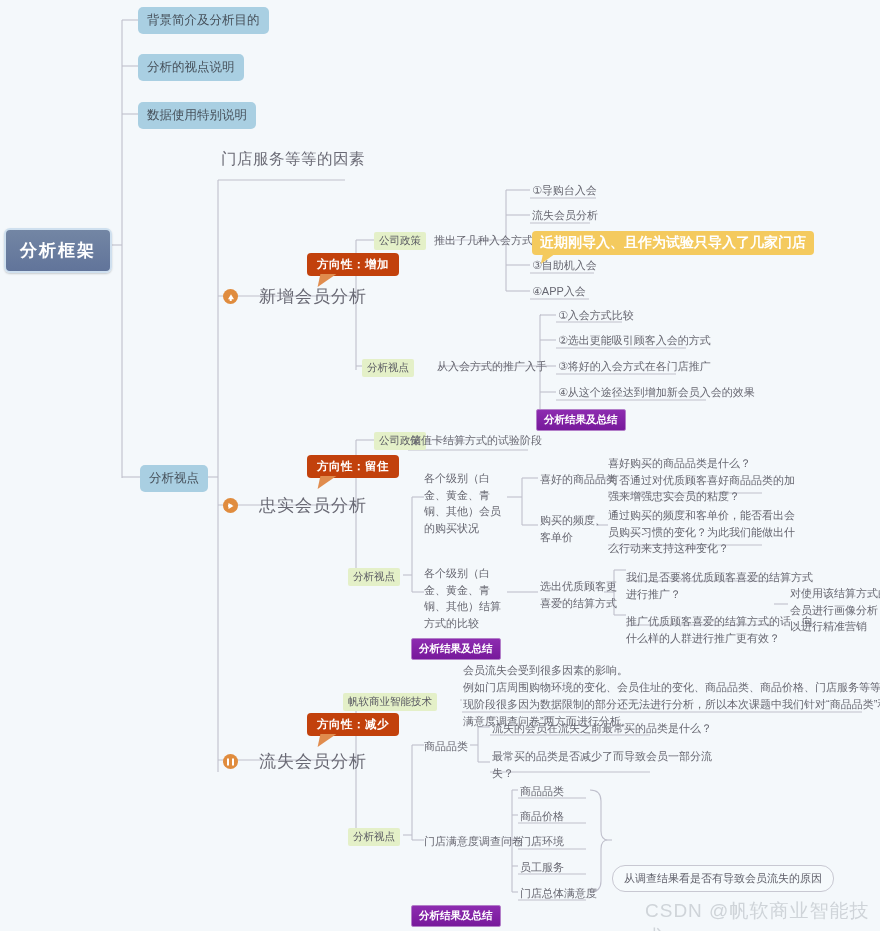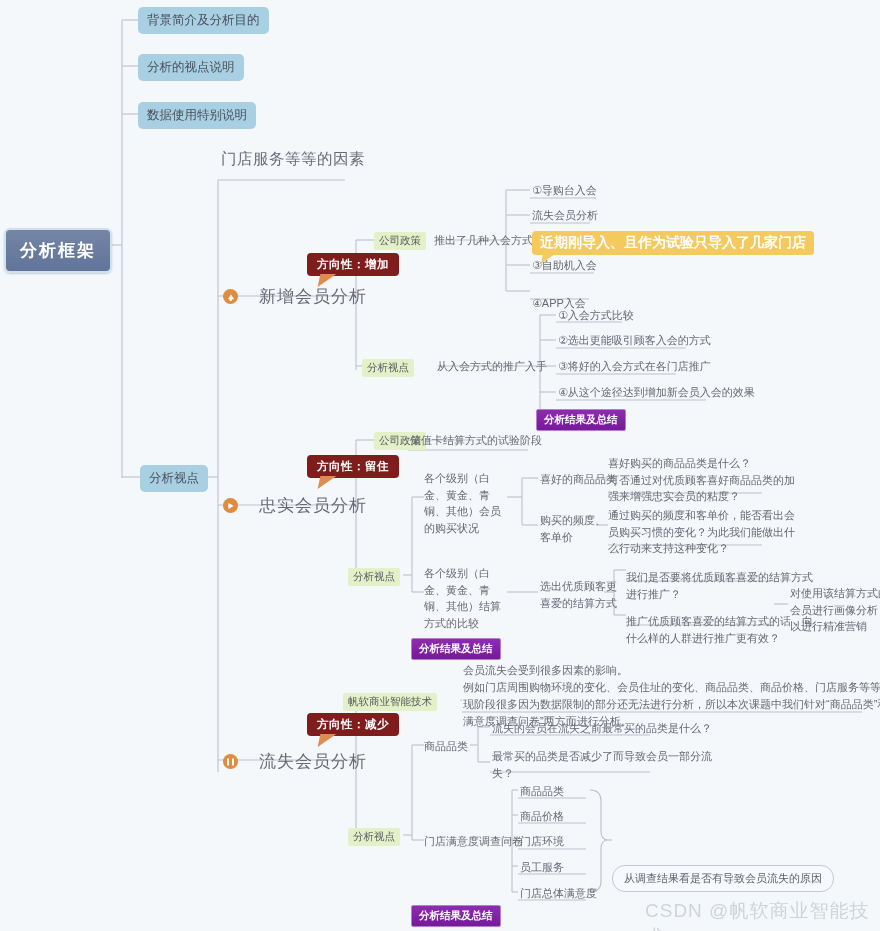--- a/index.html
+++ b/index.html
@@ -98,21 +98,21 @@
     background:linear-gradient(#8d2cb0,#77199b);
     border:1px solid #b37fc9;
     color:#ffffff;
     font-size:10.5px;
     font-weight:bold;
     padding:3px 7px;
     border-radius:2px;
   }
   
   .callout{
-    background:#7f1d1d;
+    background:#c2410c;
     color:#ffffff;
     font-size:11.5px;font-weight:bold;
     padding:4px 10px;
     border-radius:4px;
     letter-spacing:.5px;
   }
   .callout::after{
     content:"";position:absolute;
     left:12px;bottom:-11px;
     width:0;height:0;
@@ -289,21 +289,21 @@
   </div>
   <div class="node callout" style="left:307px;top:253px;">方向性：增加</div>
 
   <div class="node greenlab" style="left:374px;top:232px;">公司政策</div>
   <div class="node txt" style="left:434px;top:233px;">推出了几种入会方式</div>
 
   <div class="node txt" style="left:532px;top:183px;">①导购台入会</div>
   <div class="node txt" style="left:532px;top:208px;">流失会员分析</div>
   <div class="node callout-y" style="left:532px;top:231px;">近期刚导入、且作为试验只导入了几家门店</div>
   <div class="node txt" style="left:532px;top:258px;">③自助机入会</div>
-  <div class="node txt" style="left:532px;top:284px;margin-top:12px;">④APP入会</div>
+  <div class="node txt" style="left:532px;top:284px;">④APP入会</div>
 
   <div class="node greenlab" style="left:362px;top:359px;">分析视点</div>
   <div class="node txt" style="left:437px;top:359px;">从入会方式的推广入手</div>
 
   <div class="node txt" style="left:558px;top:308px;">①入会方式比较</div>
   <div class="node txt" style="left:558px;top:333px;">②选出更能吸引顾客入会的方式</div>
   <div class="node txt" style="left:558px;top:359px;">③将好的入会方式在各门店推广</div>
   <div class="node txt" style="left:558px;top:385px;">④从这个途径达到增加新会员入会的效果</div>
 
   <div class="node purple" style="left:536px;top:409px;">分析结果及总结</div>

